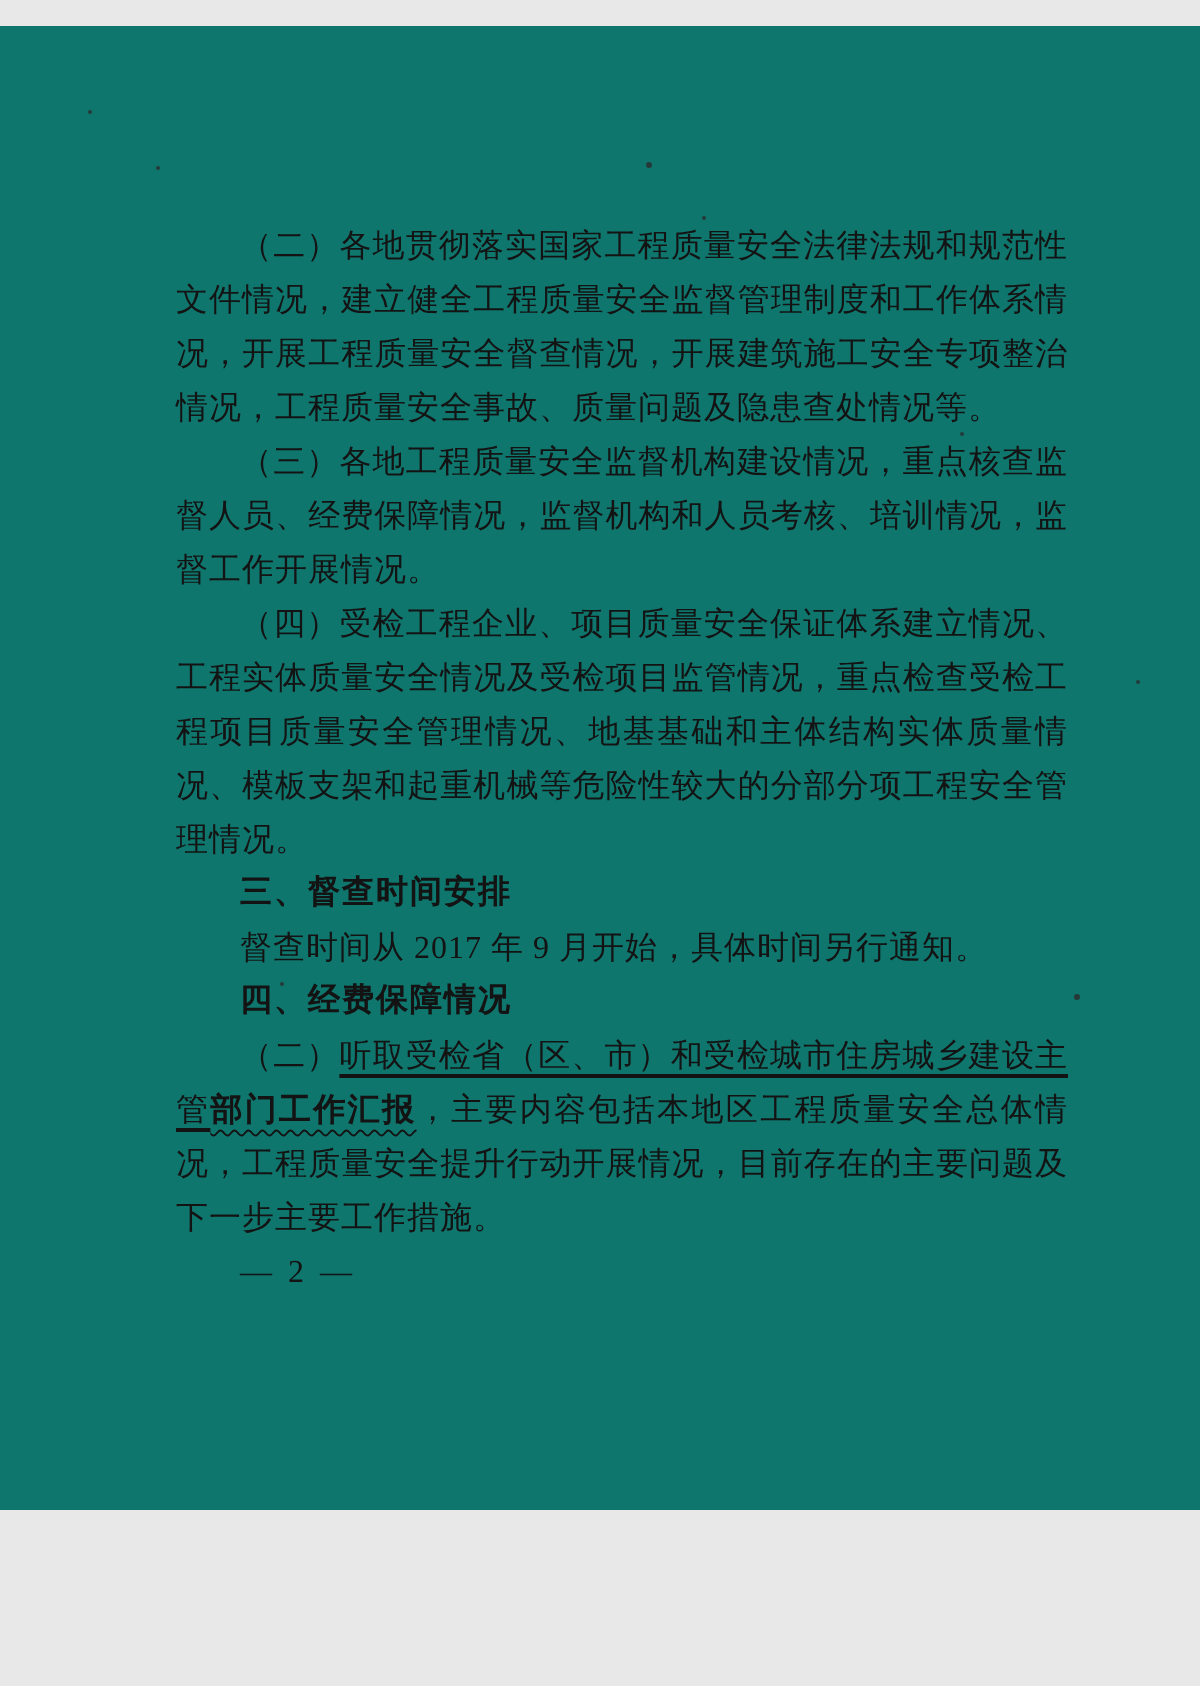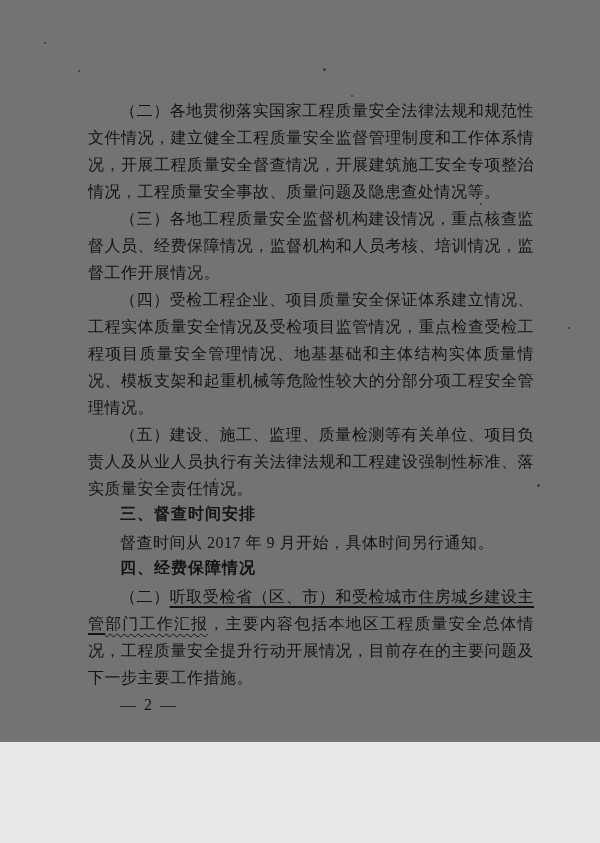--- a/index.html
+++ b/index.html
@@ -4,24 +4,25 @@
 <style>
   html, body {
     margin: 0;
     padding: 0;
     background: #e8e8e8;
   }
   .page {
     position: relative;
     width: 600px;
     height: 742px;
-    background: #737373;
+    background: #0f766e;
     overflow: hidden;
     font-family: "Liberation Serif", "DejaVu Serif", serif;
     color: #1b1b1b;
+    margin-top: 13px;
   }
   .text-block {
     position: absolute;
     top: 97px;
     left: 88px;
     width: 446px;
     font-size: 16px;
     line-height: 27px;
     letter-spacing: 0.5px;
     text-align: justify;
@@ -39,20 +40,21 @@
   }
   .u-solid {
     text-decoration: underline;
     text-decoration-thickness: 1.5px;
     text-underline-offset: 4px;
   }
   .u-wavy {
     text-decoration: underline wavy;
     text-decoration-thickness: 1px;
     text-underline-offset: 4px;
+    font-weight: bold;
   }
   .page-number {
     margin-top: 7px;
     text-indent: 0.3em;
     letter-spacing: 2px;
     font-size: 16px;
   }
   .speck {
     position: absolute;
     background: #2a2a2a;
@@ -61,21 +63,20 @@
   }
 </style>
 </head>
 <body>
 
 <div class="page">
   <div class="text-block">
       <p class="body"><span>（二）各地贯彻落实国家工程质量安全法律法规和规范性文件情况，建立健全工程质量安全监督管理制度和工作体系情况，开展工程质量安全督查情况，开展建筑施工安全专项整治情况，工程质量安全事故、质量问题及隐患查处情况等。</span></p>
       <p class="body"><span>（三）各地工程质量安全监督机构建设情况，重点核查监督人员、经费保障情况，监督机构和人员考核、培训情况，监督工作开展情况。</span></p>
       <p class="body"><span>（四）受检工程企业、项目质量安全保证体系建立情况、工程实体质量安全情况及受检项目监管情况，重点检查受检工程项目质量安全管理情况、地基基础和主体结构实体质量情况、模板支架和起重机械等危险性较大的分部分项工程安全管理情况。</span></p>
-      <p class="body"><span>（五）建设、施工、监理、质量检测等有关单位、项目负责人及从业人员执行有关法律法规和工程建设强制性标准、落实质量安全责任情况。</span></p>
       <p class="heading"><span>三、督查时间安排</span></p>
       <p class="body"><span>督查时间从 2017 年 9 月开始，具体时间另行通知。</span></p>
       <p class="heading"><span>四、经费保障情况</span></p>
       <p class="body"><span>（二）</span><span class="u-solid">听取受检省（区、市）和受检城市住房城乡建设主管</span><span class="u-wavy">部门工作汇报</span><span>，主要内容包括本地区工程质量安全总体情况，工程质量安全提升行动开展情况，目前存在的主要问题及下一步主要工作措施。</span></p>
       <p class="page-number">— 2 —</p>
     </div>
 <div class="speck" style="left: 44px; top: 42px; width: 2px; height: 2px;"></div>
     <div class="speck" style="left: 78px; top: 70px; width: 2px; height: 2px;"></div>
     <div class="speck" style="left: 323px; top: 68px; width: 3px; height: 3px;"></div>
     <div class="speck" style="left: 351px; top: 95px; width: 2px; height: 2px;"></div>

